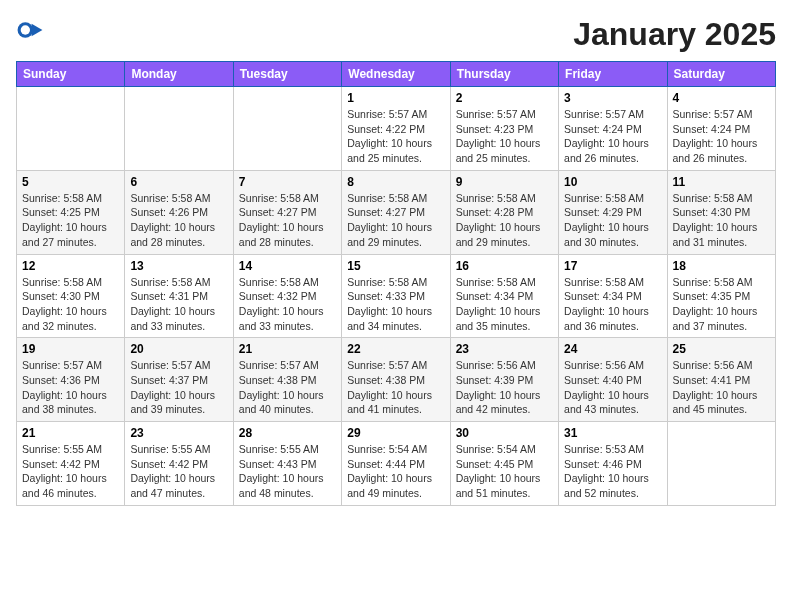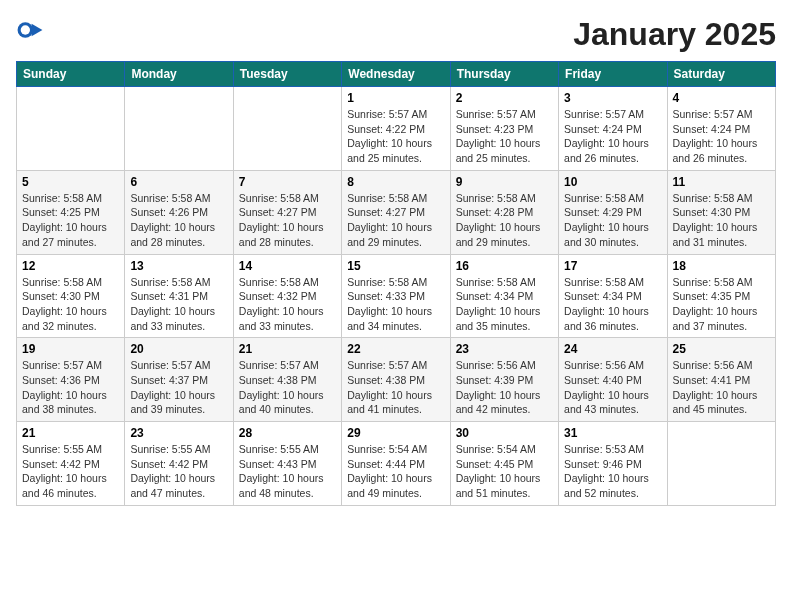--- a/index.html
+++ b/index.html
@@ -43,21 +43,21 @@
     .cal-subtitle {
       font-size: 15px;
       color: #444;
     }
     .calendar {
       width: 100%;
       border-collapse: collapse;
       font-size: 11px;
     }
     .calendar th {
-      background: #0f766e;
+      background: #8b5cf6;
       color: #fff;
       text-align: left;
       padding: 5px 6px;
       font-size: 12px;
       font-weight: bold;
       border: 1px solid #1a5fb4;
     }
     .calendar td {
       border: 1px solid #ccc;
       vertical-align: top;
@@ -362,20 +362,20 @@
         <div class="day-info">
           <span>Sunrise: 5:54 AM</span><br>
           <span>Sunset: 4:45 PM</span><br>
           <span>Daylight: 10 hours and 51 minutes.</span>
         </div>
       </td>
         <td>
         <span class="day-num">31</span>
         <div class="day-info">
           <span>Sunrise: 5:53 AM</span><br>
-          <span>Sunset: 9:46 PM</span><br>
+          <span>Sunset: 4:46 PM</span><br>
           <span>Daylight: 10 hours and 52 minutes.</span>
         </div>
       </td>
         <td class="empty-cell"></td>
       </tr>
     </tbody>
 </table>
 
 </body></html>

